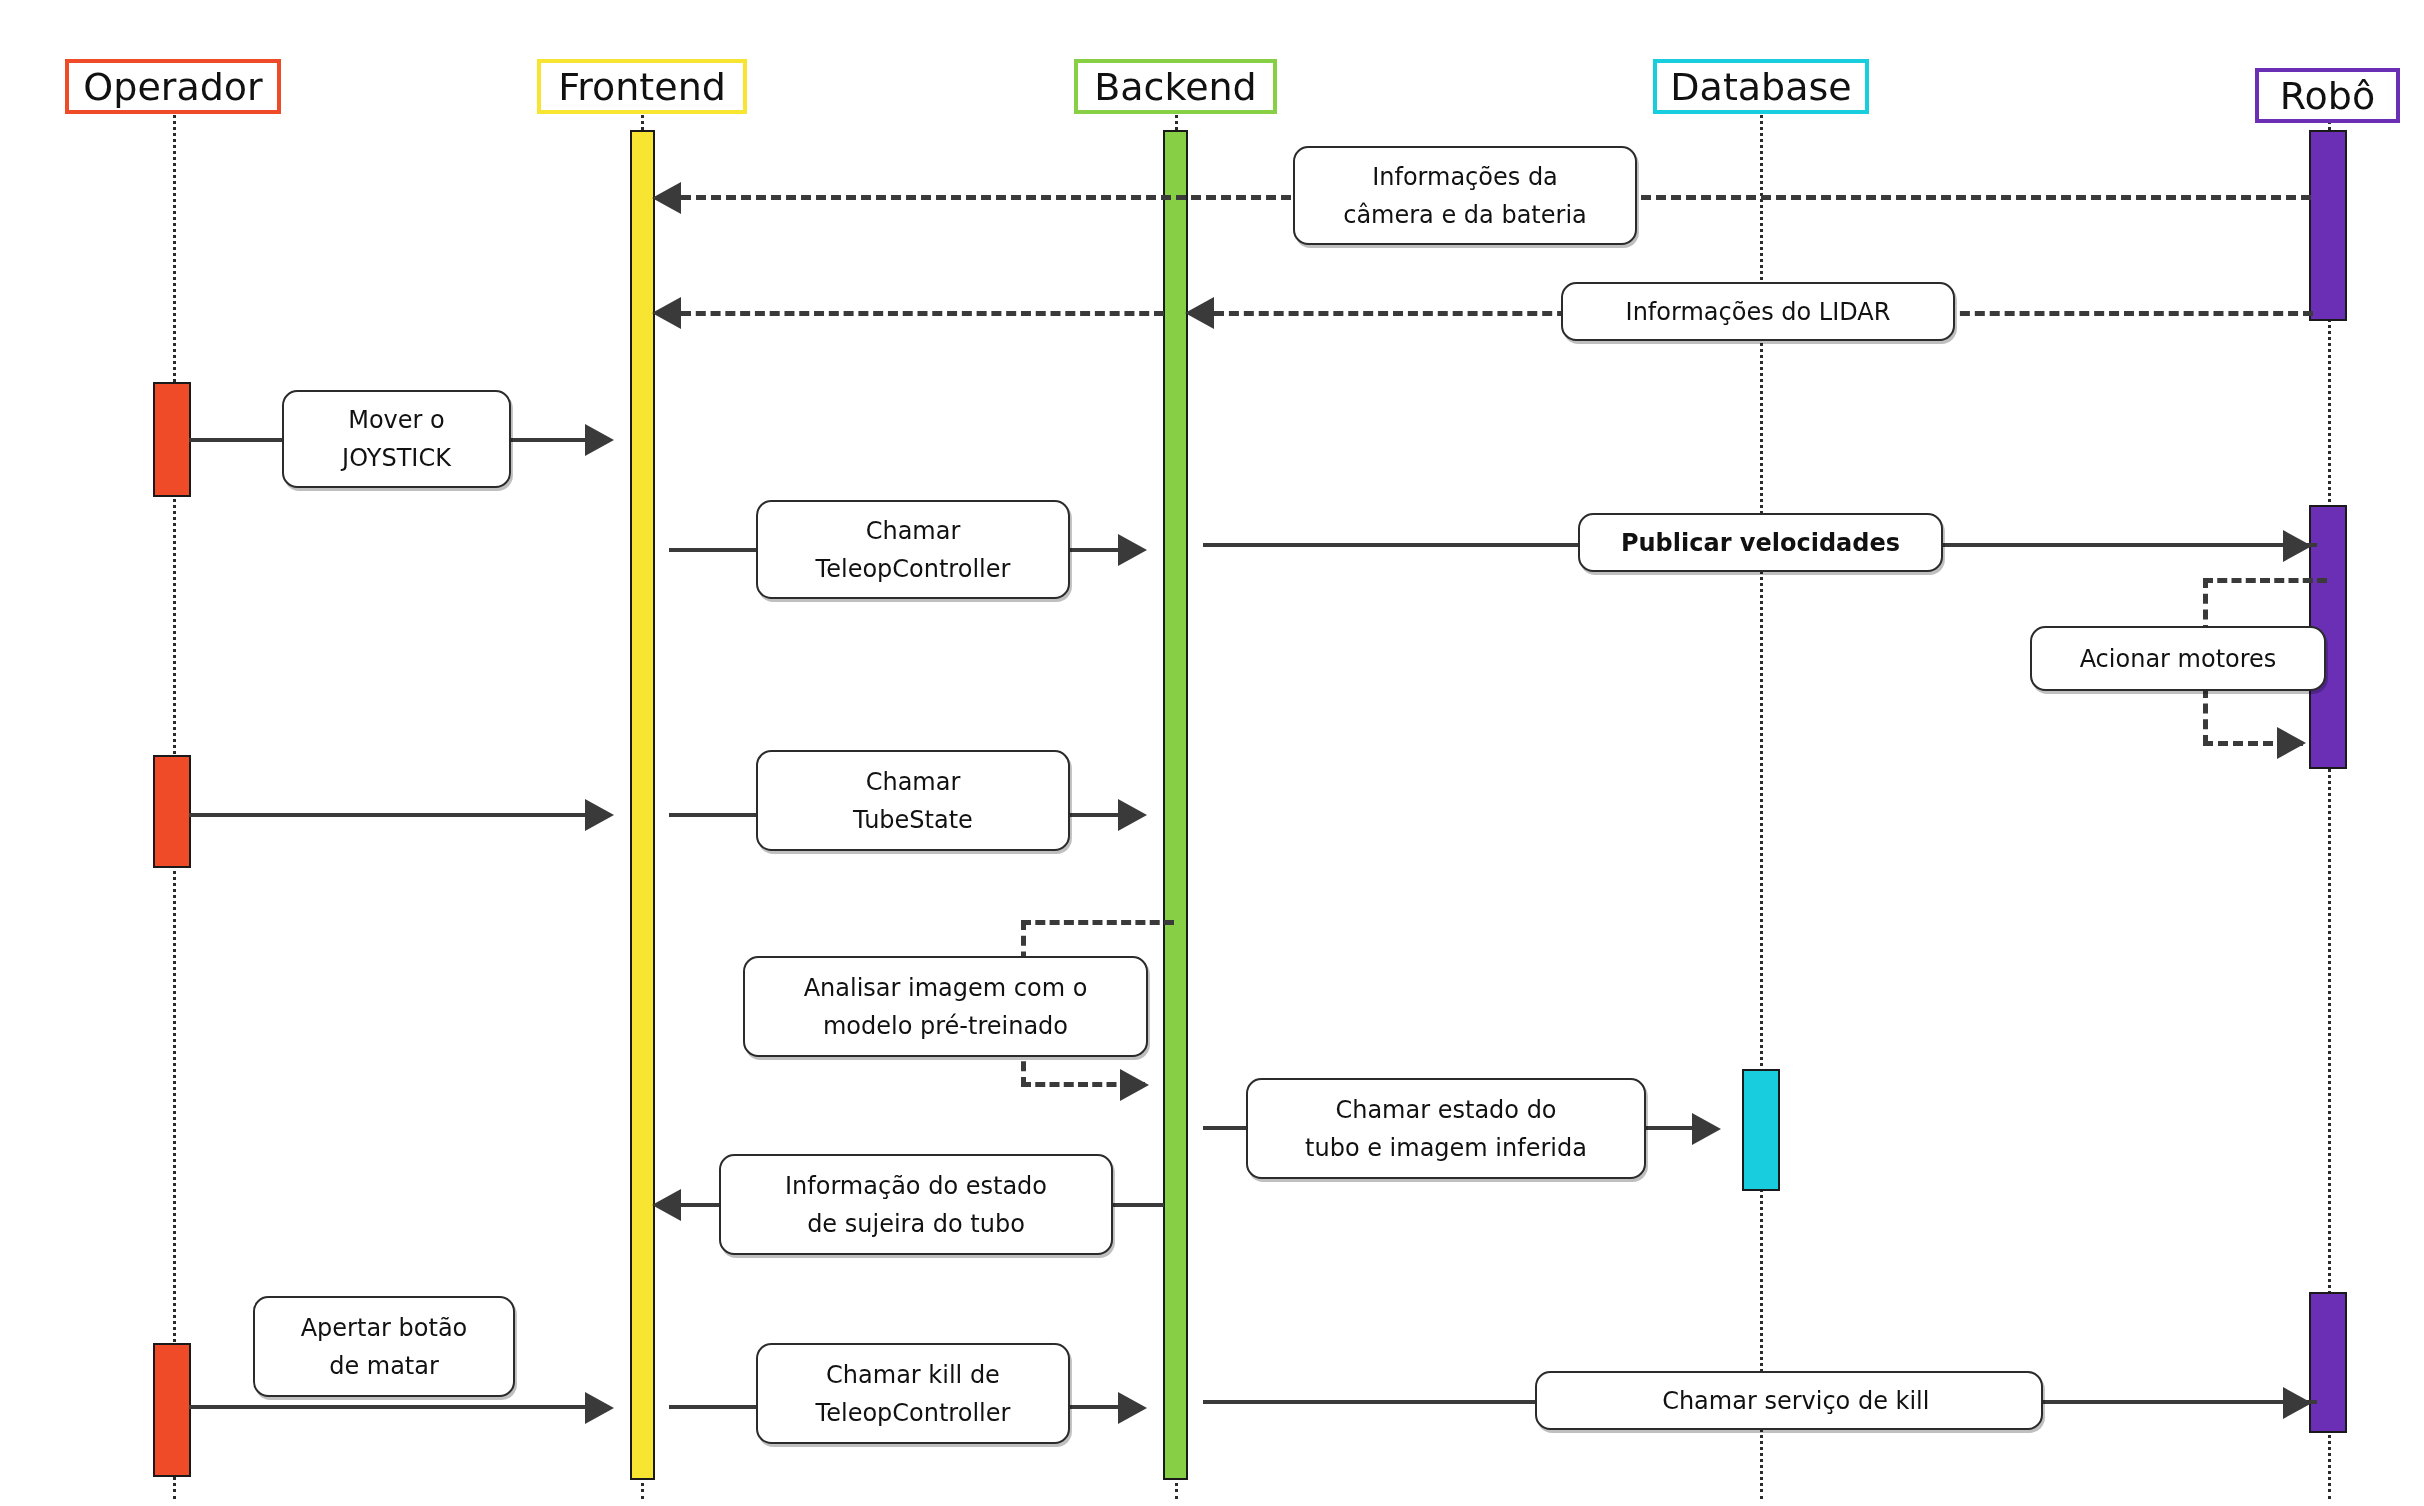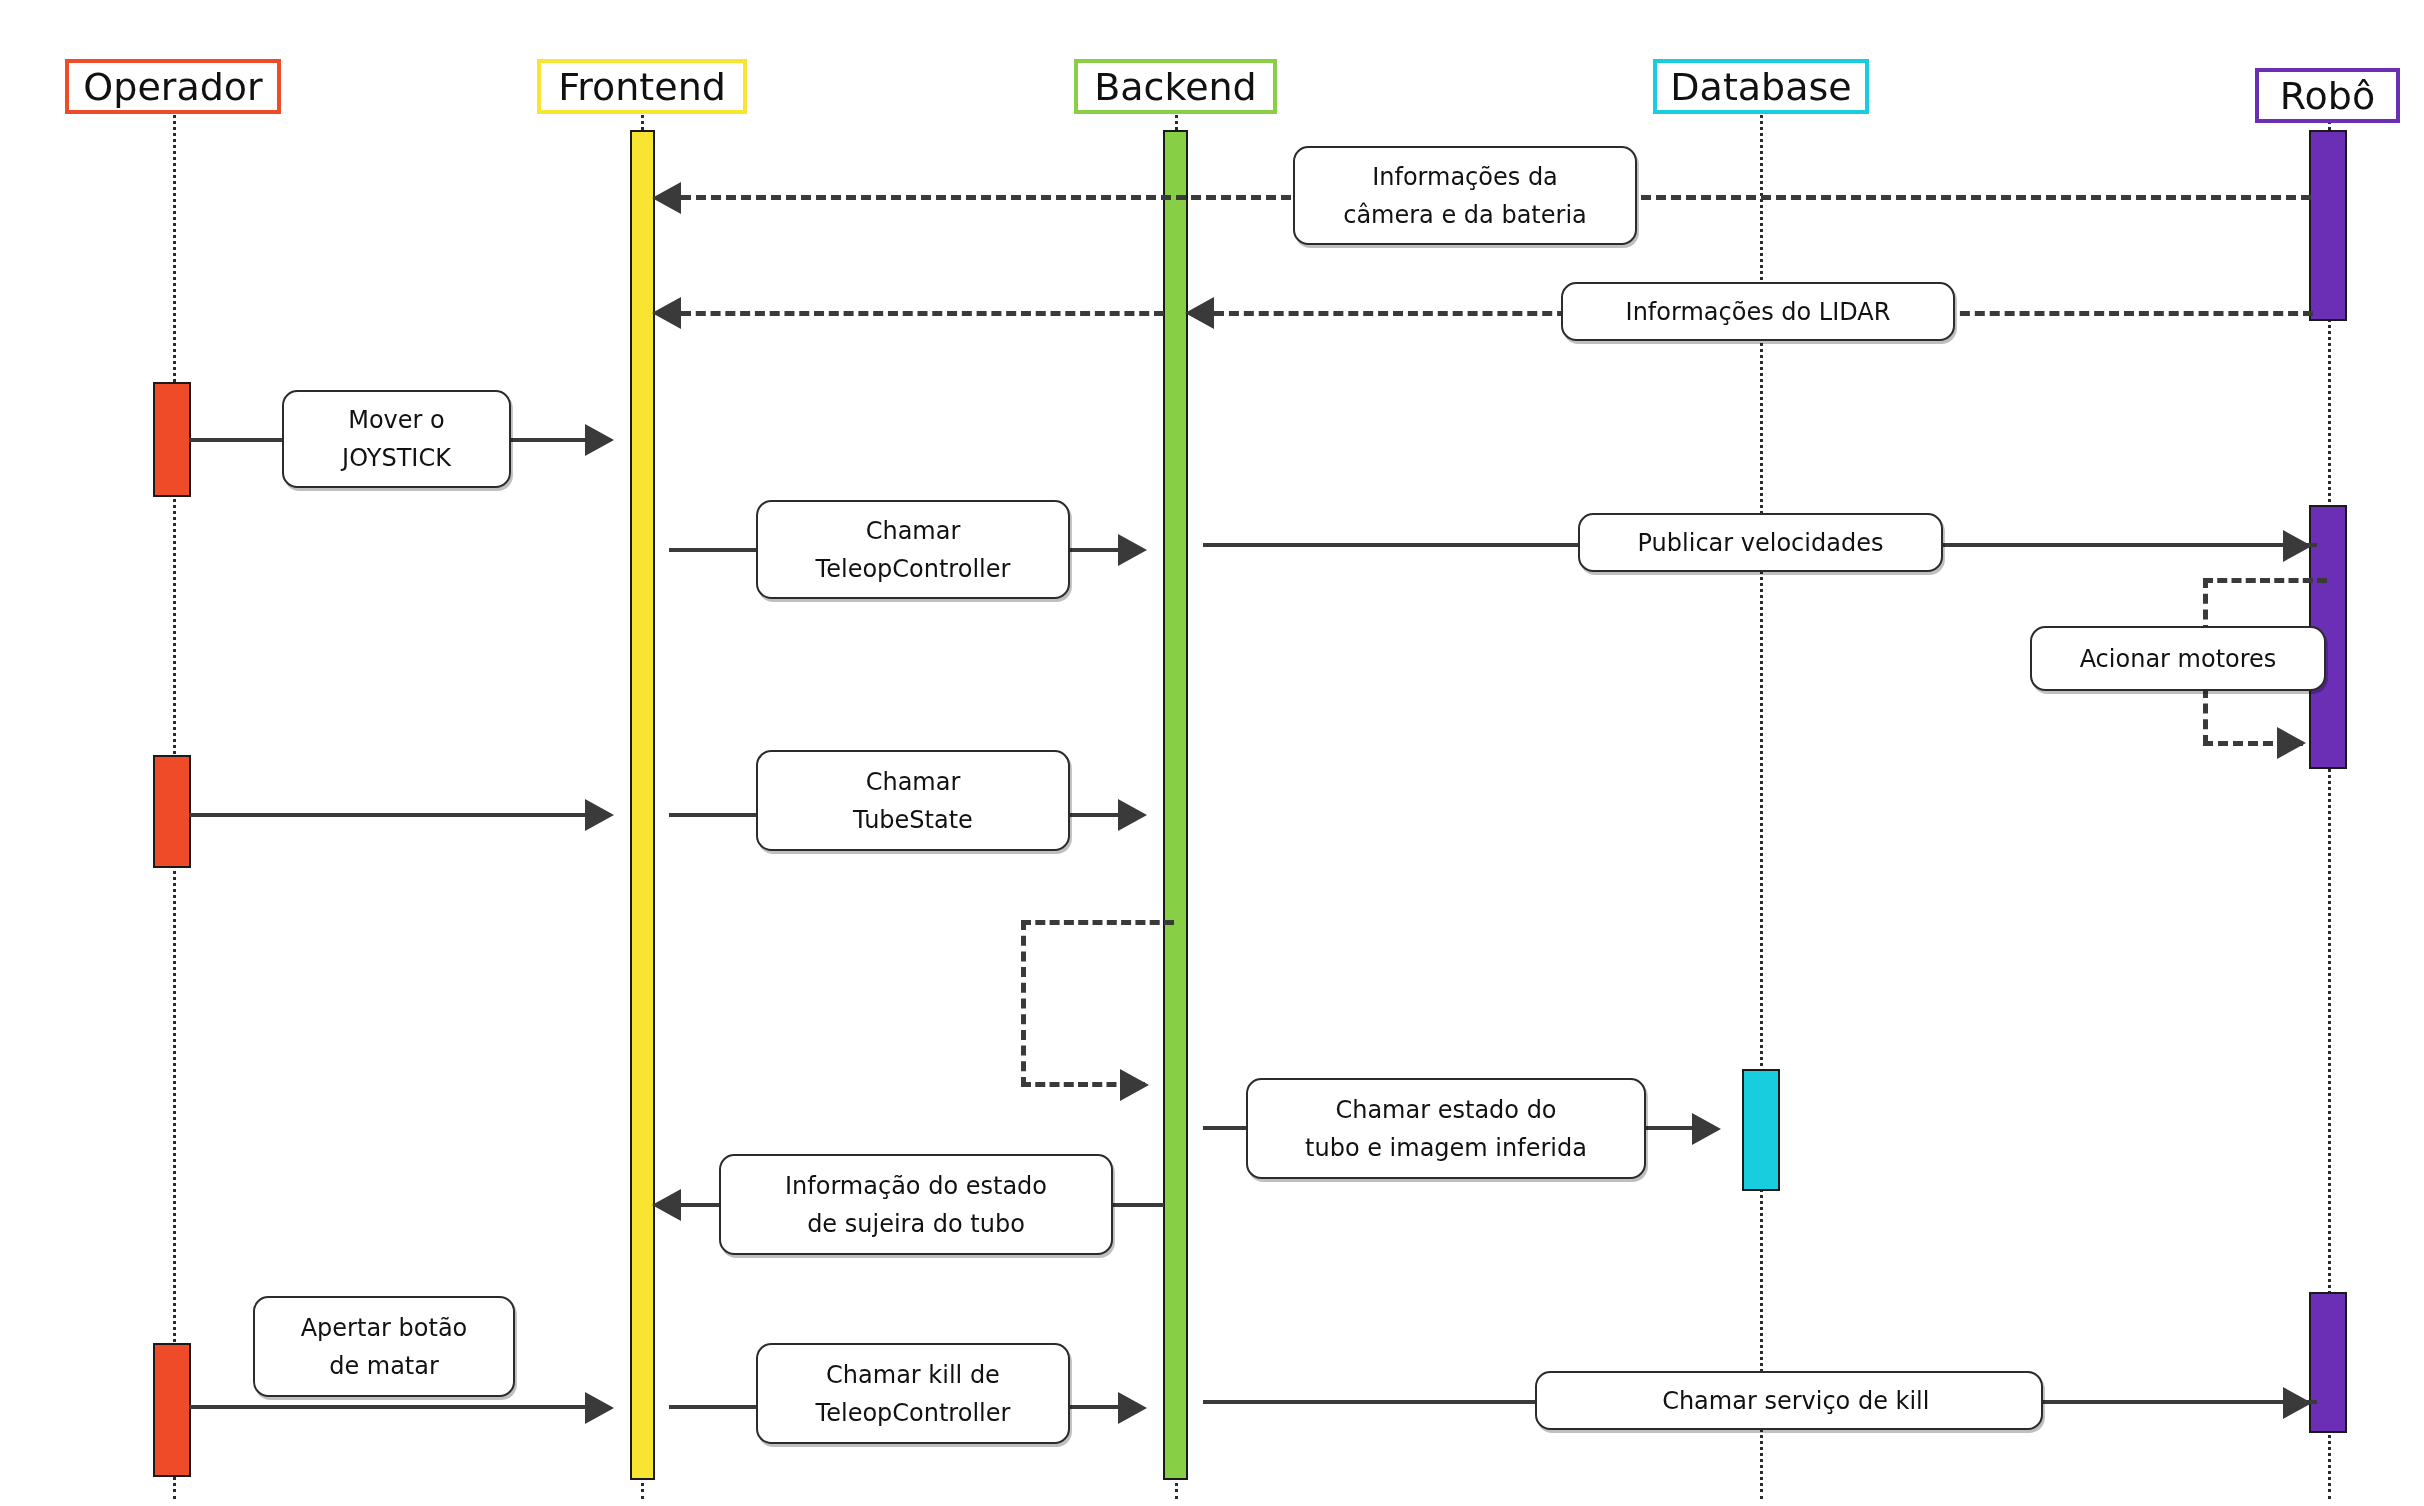--- a/index.html
+++ b/index.html
@@ -126,21 +126,21 @@
 
   <div class="msgline" style="left:669px; top:548px; width:454px;"></div>
   <div class="arrowhead right" style="left:1118px; top:534px;"></div>
   <div class="msgbox" style="left:756px; top:500px; width:314px; height:99px;">
     <div>Chamar</div>
     <div>TeleopController</div>
   </div>
 
   <div class="msgline" style="left:1203px; top:543px; width:1114px;"></div>
   <div class="arrowhead right" style="left:2283px; top:530px;"></div>
-  <div class="msgbox" style="left:1578px; top:513px; width:365px; height:59px;">
+  <div class="msgbox" style="left:1578px; top:513px; width:365px; height:59px;font-weight:bold;">
     <div>Publicar velocidades</div>
   </div>
 
   <div class="loop-h" style="left:2203px; top:578px; width:124px;"></div>
   <div class="loop-v" style="left:2203px; top:578px; height:167px;"></div>
   <div class="loop-h" style="left:2203px; top:741px; width:100px;"></div>
   <div class="arrowhead right" style="left:2277px; top:727px;"></div>
   <div class="msgbox" style="left:2030px; top:626px; width:296px; height:65px;">
     <div>Acionar motores</div>
   </div>
@@ -152,20 +152,24 @@
   <div class="arrowhead right" style="left:1118px; top:799px;"></div>
   <div class="msgbox" style="left:756px; top:750px; width:314px; height:101px;">
     <div>Chamar</div>
     <div>TubeState</div>
   </div>
 
   <div class="loop-h" style="left:1021px; top:920px; width:153px;"></div>
   <div class="loop-v" style="left:1021px; top:920px; height:167px;"></div>
   <div class="loop-h" style="left:1021px; top:1082px; width:124px;"></div>
   <div class="arrowhead right" style="left:1120px; top:1069px;"></div>
+  <div class="msgbox" style="left:743px; top:956px; width:405px; height:101px;">
+    <div>Analisar imagem com o</div>
+    <div>modelo pré-treinado</div>
+  </div>
 
   <div class="msgline" style="left:1203px; top:1126px; width:493px;"></div>
   <div class="arrowhead right" style="left:1692px; top:1113px;"></div>
   <div class="msgbox" style="left:1246px; top:1078px; width:400px; height:101px;">
     <div>Chamar estado do</div>
     <div>tubo e imagem inferida</div>
   </div>
 
   <div class="msgline" style="left:681px; top:1203px; width:483px;"></div>
   <div class="arrowhead left" style="left:652px; top:1189px;"></div>

